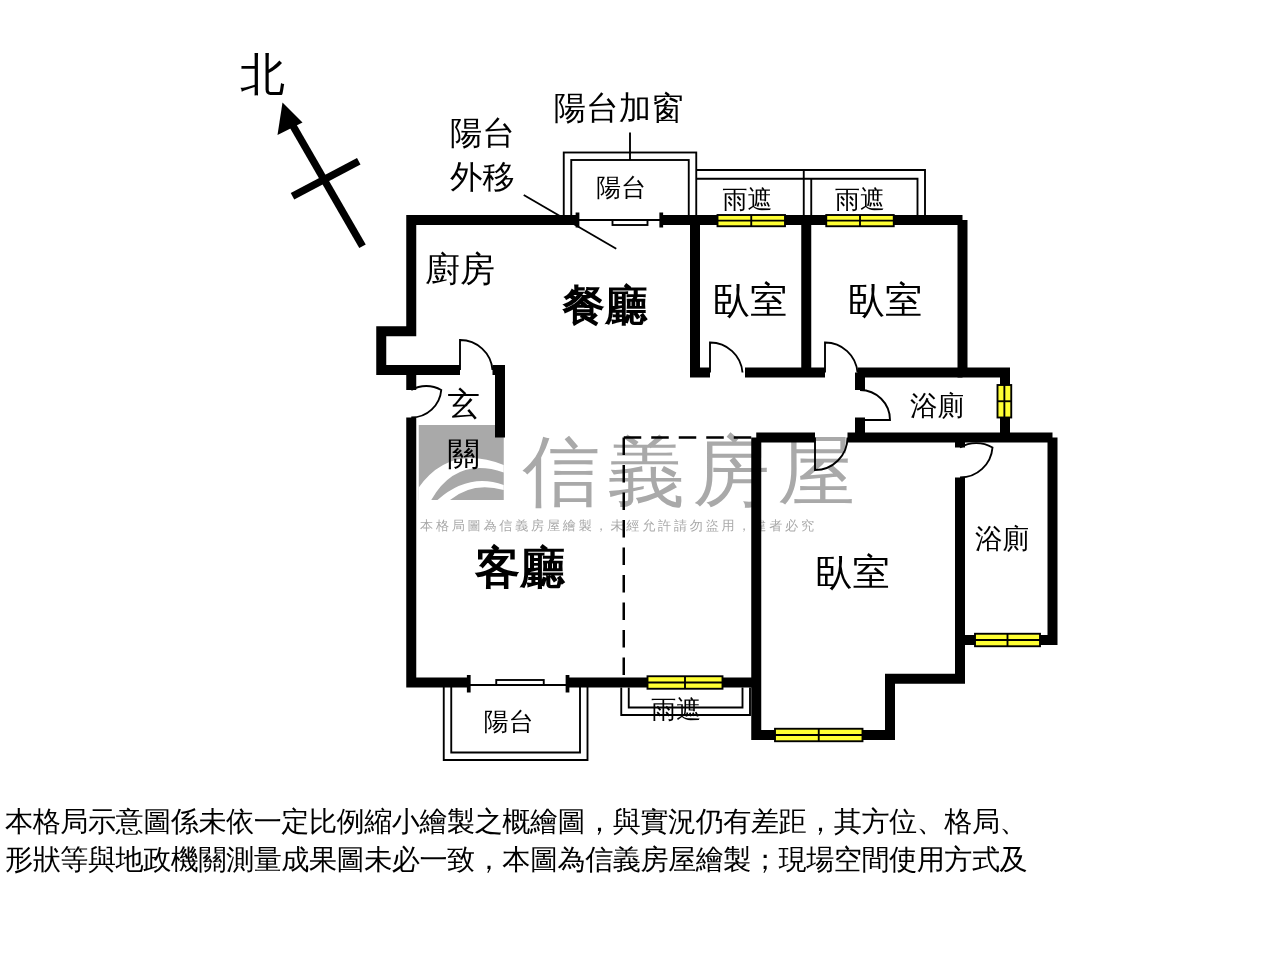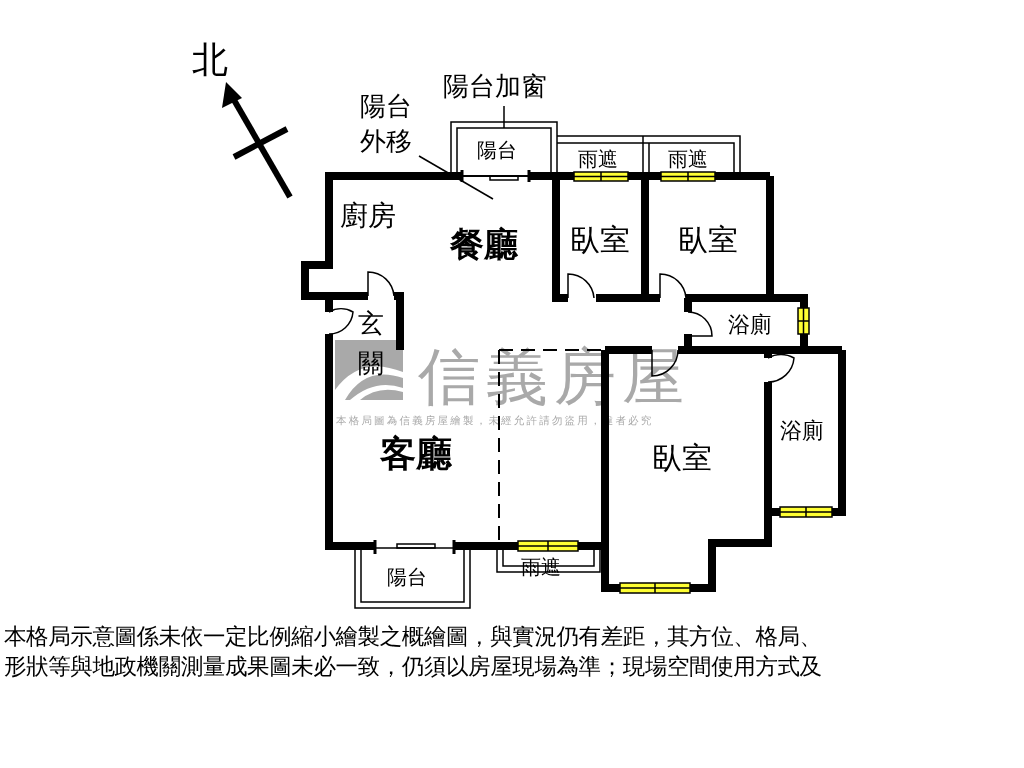--- a/index.html
+++ b/index.html
@@ -1,20 +1,20 @@
 <!DOCTYPE html>
 <html><head>
 <meta charset="utf-8">
 <style>
   html, body { margin:0; padding:0; background:#ffffff; }
   body { width:1024px; height:768px; position:relative; overflow:hidden; font-family:"DejaVu Sans", sans-serif; }
   #plan { position:absolute; left:0; top:0; width:1024px; height:630px; }
   .lbl { font-family:"DejaVu Sans", sans-serif; fill:#000; }
   .wm { fill:#a9a9a9; }
-  #disclaimer { position:absolute; left:4px; top:621px; width:1020px; font-family:"DejaVu Serif", serif; font-size:22.5px; line-height:30px; color:#000; letter-spacing:-0.4px; }
+  #disclaimer { position:absolute; left:4px; top:643px; width:1020px; font-family:"DejaVu Serif", serif; font-size:22.5px; line-height:30px; color:#000; letter-spacing:-0.4px; }
   #disclaimer div { white-space:nowrap; }
 </style>
 </head>
 <body>
 
 <svg id="plan" viewBox="0 0 1024 630" xmlns="http://www.w3.org/2000/svg">
 
   <g>
     <rect x="335" y="340" width="68" height="60" fill="#a9a9a9"></rect>
     <path d="M335,390 Q360,355 403,372 L403,378 Q365,365 345,400 L335,400 Z" fill="#fff"></path>
@@ -143,14 +143,14 @@
   <text class="lbl" x="728" y="332" font-size="22">浴廁</text>
   <text class="lbl" x="358" y="332" font-size="26">玄</text>
   <text class="lbl" x="358" y="372" font-size="26">關</text>
   <text class="lbl" x="380" y="466" font-size="36" font-weight="bold">客廳</text>
   <text class="lbl" x="652" y="468" font-size="30">臥室</text>
   <text class="lbl" x="780" y="438" font-size="22">浴廁</text>
 </svg>
 
 <div id="disclaimer">
   <div>本格局示意圖係未依一定比例縮小繪製之概繪圖，與實況仍有差距，其方位、格局、</div>
-  <div>形狀等與地政機關測量成果圖未必一致，仍須以房屋現場為準；現場空間使用方式及</div>
+  <div>形狀等與地政機關測量成果圖未必一致，本圖為信義房屋繪製；現場空間使用方式及</div>
 </div>
 
 </body></html>

